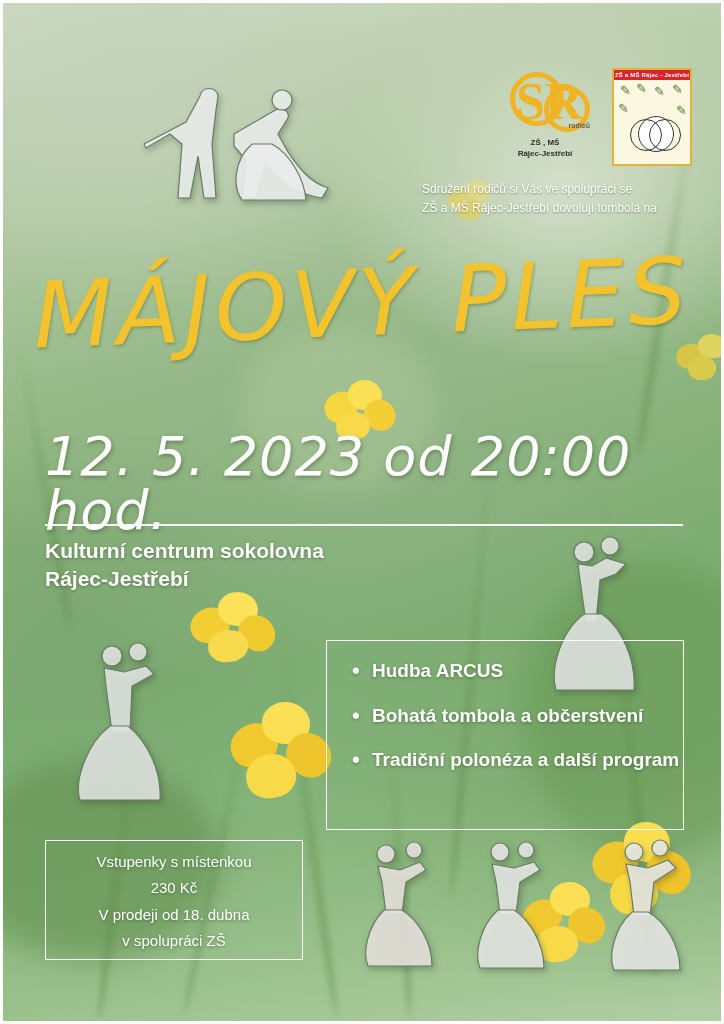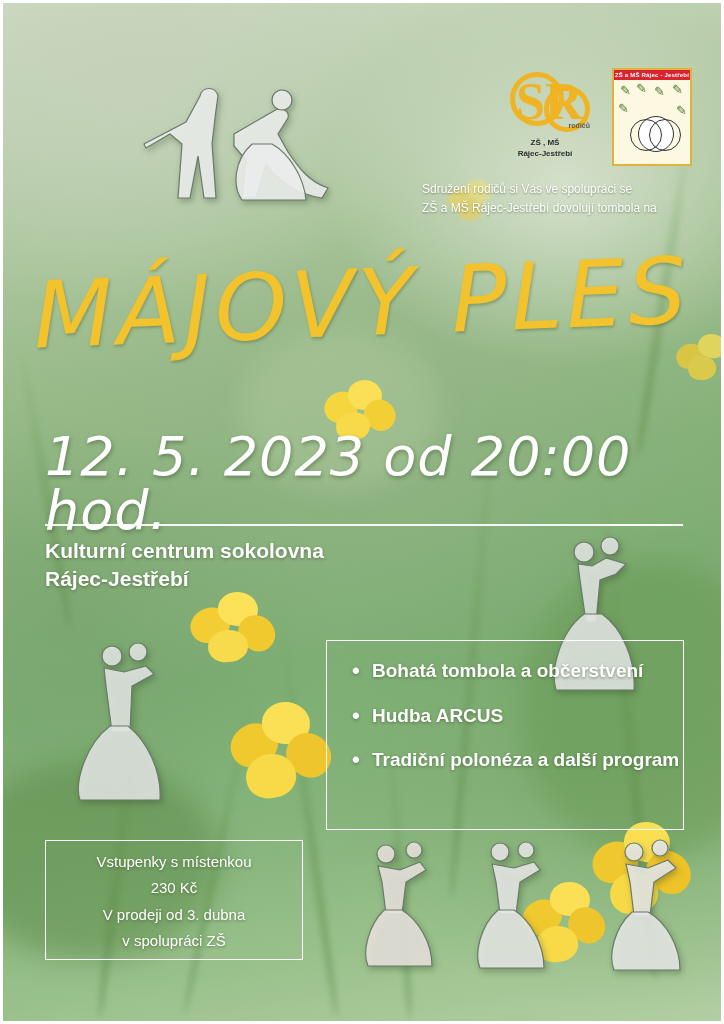--- a/index.html
+++ b/index.html
@@ -407,27 +407,27 @@
   <div class="date-line">12. 5. 2023 od 20:00 hod.</div>
   <div class="rule"></div>
 
   <div class="venue">
     <div>Kulturní centrum sokolovna</div>
     <div>Rájec-Jestřebí</div>
   </div>
 
   <div class="bullets-box"></div>
   <ul class="bullets">
+    <li>Hudba ARCUS</li>
     <li>Bohatá tombola a občerstvení</li>
-    <li>Hudba ARCUS</li>
     <li>Tradiční polonéza a další program</li>
   </ul>
 
   <div class="tickets-box"></div>
   <div class="tickets">
     <div>Vstupenky s místenkou</div>
     <div>230 Kč</div>
-    <div>V prodeji od 3. dubna</div>
+    <div>V prodeji od 18. dubna</div>
     <div>v spolupráci ZŠ</div>
   </div>
 
   <div class="frame-border"></div>
 </div>
 
 </body></html>

